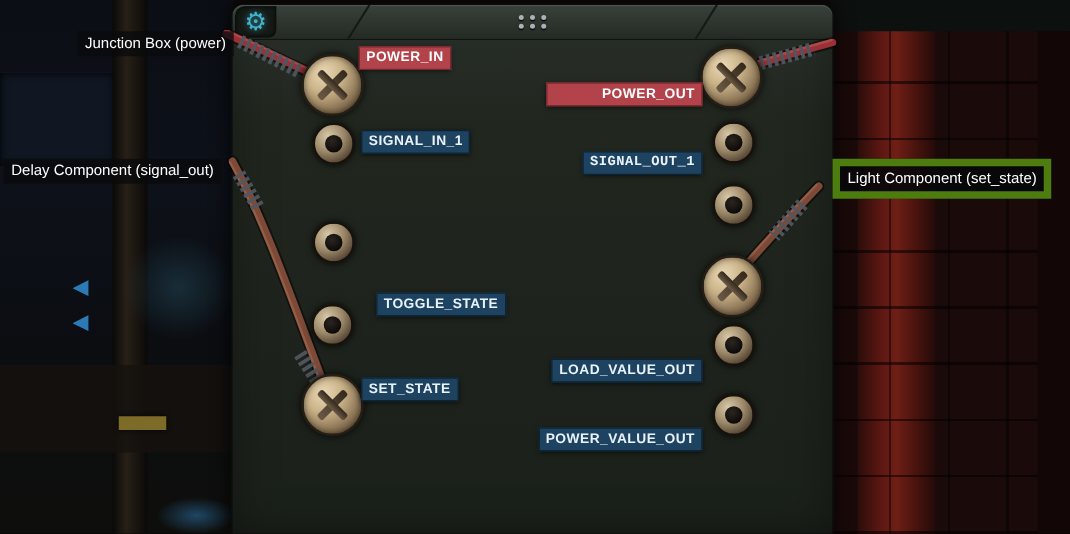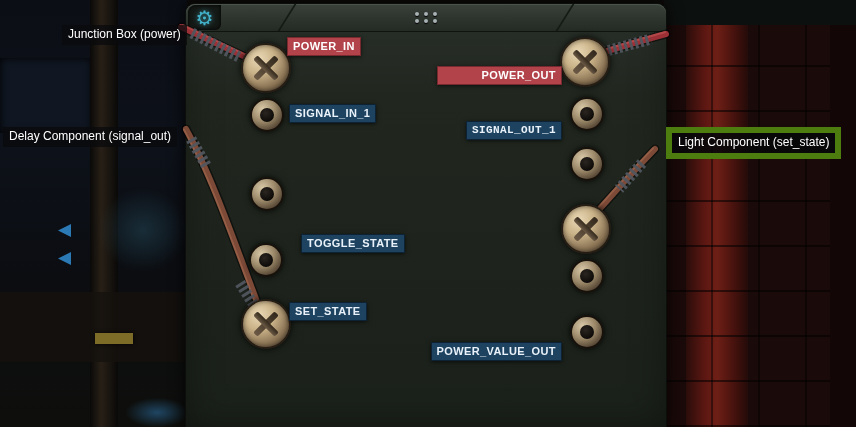--- a/index.html
+++ b/index.html
@@ -167,19 +167,20 @@
 
   <div class="screw" style="left:560px;top:37px;"></div>
   <div class="nut" style="left:570px;top:97px;"></div>
   <div class="nut" style="left:570px;top:147px;"></div>
   <div class="screw" style="left:561px;top:204px;"></div>
   <div class="nut" style="left:570px;top:259px;"></div>
   <div class="nut" style="left:570px;top:315px;"></div>
 
   <div class="pin-label power" style="right:294px;top:66px;padding-left:44px;">POWER_OUT</div>
   <div class="pin-label" style="right:294px;top:121px;font-family:Liberation Mono, monospace;">SIGNAL_OUT_1</div>
+  <div class="pin-label" style="right:294px;top:287px;">LOAD_VALUE_OUT</div>
   <div class="pin-label" style="right:294px;top:342px;">POWER_VALUE_OUT</div>
 
   <div class="tooltip" style="left:62px;top:25px;text-align:right;">Junction Box (power)</div>
   <div class="tooltip" style="left:3px;top:127px;text-align:right;">Delay Component (signal_out)</div>
   <div class="tooltip tooltip-bordered" style="left:666px;top:127px;">Light Component (set_state)</div>
 
 </div>
 
 </body></html>

